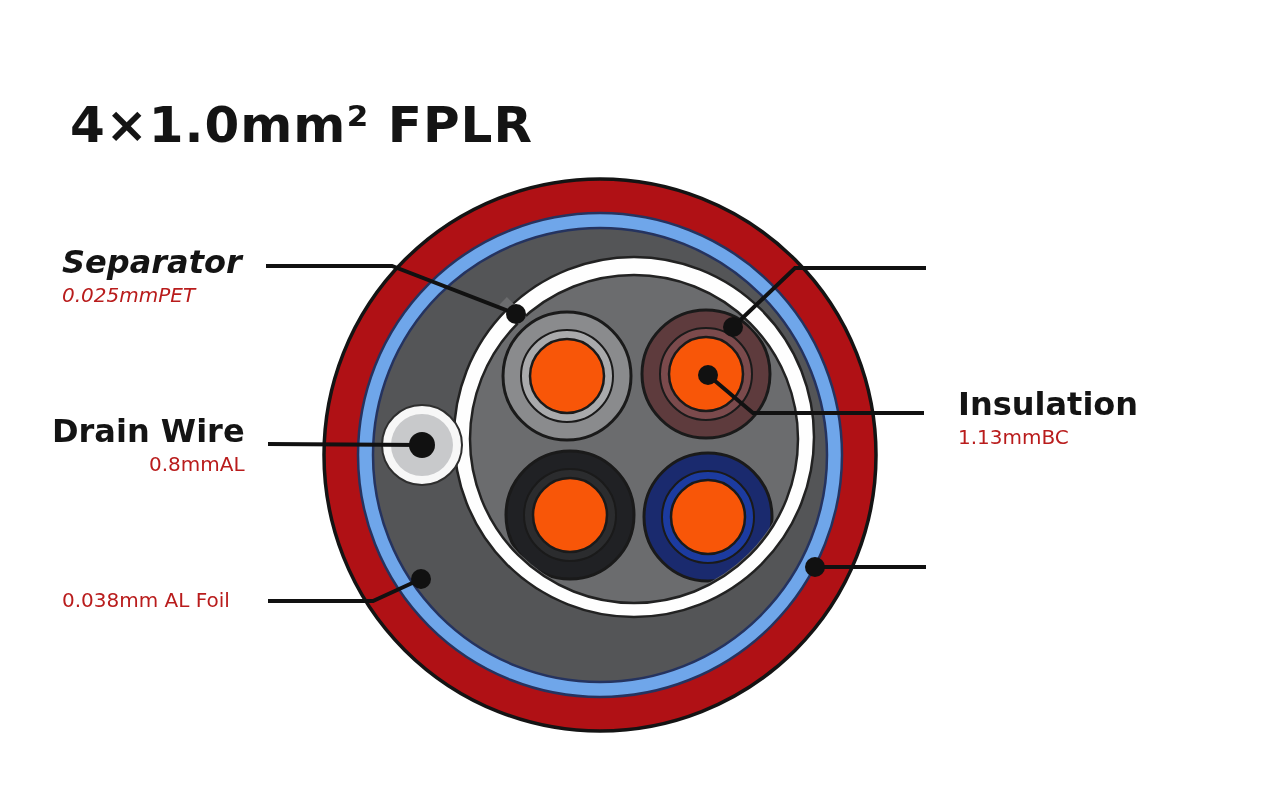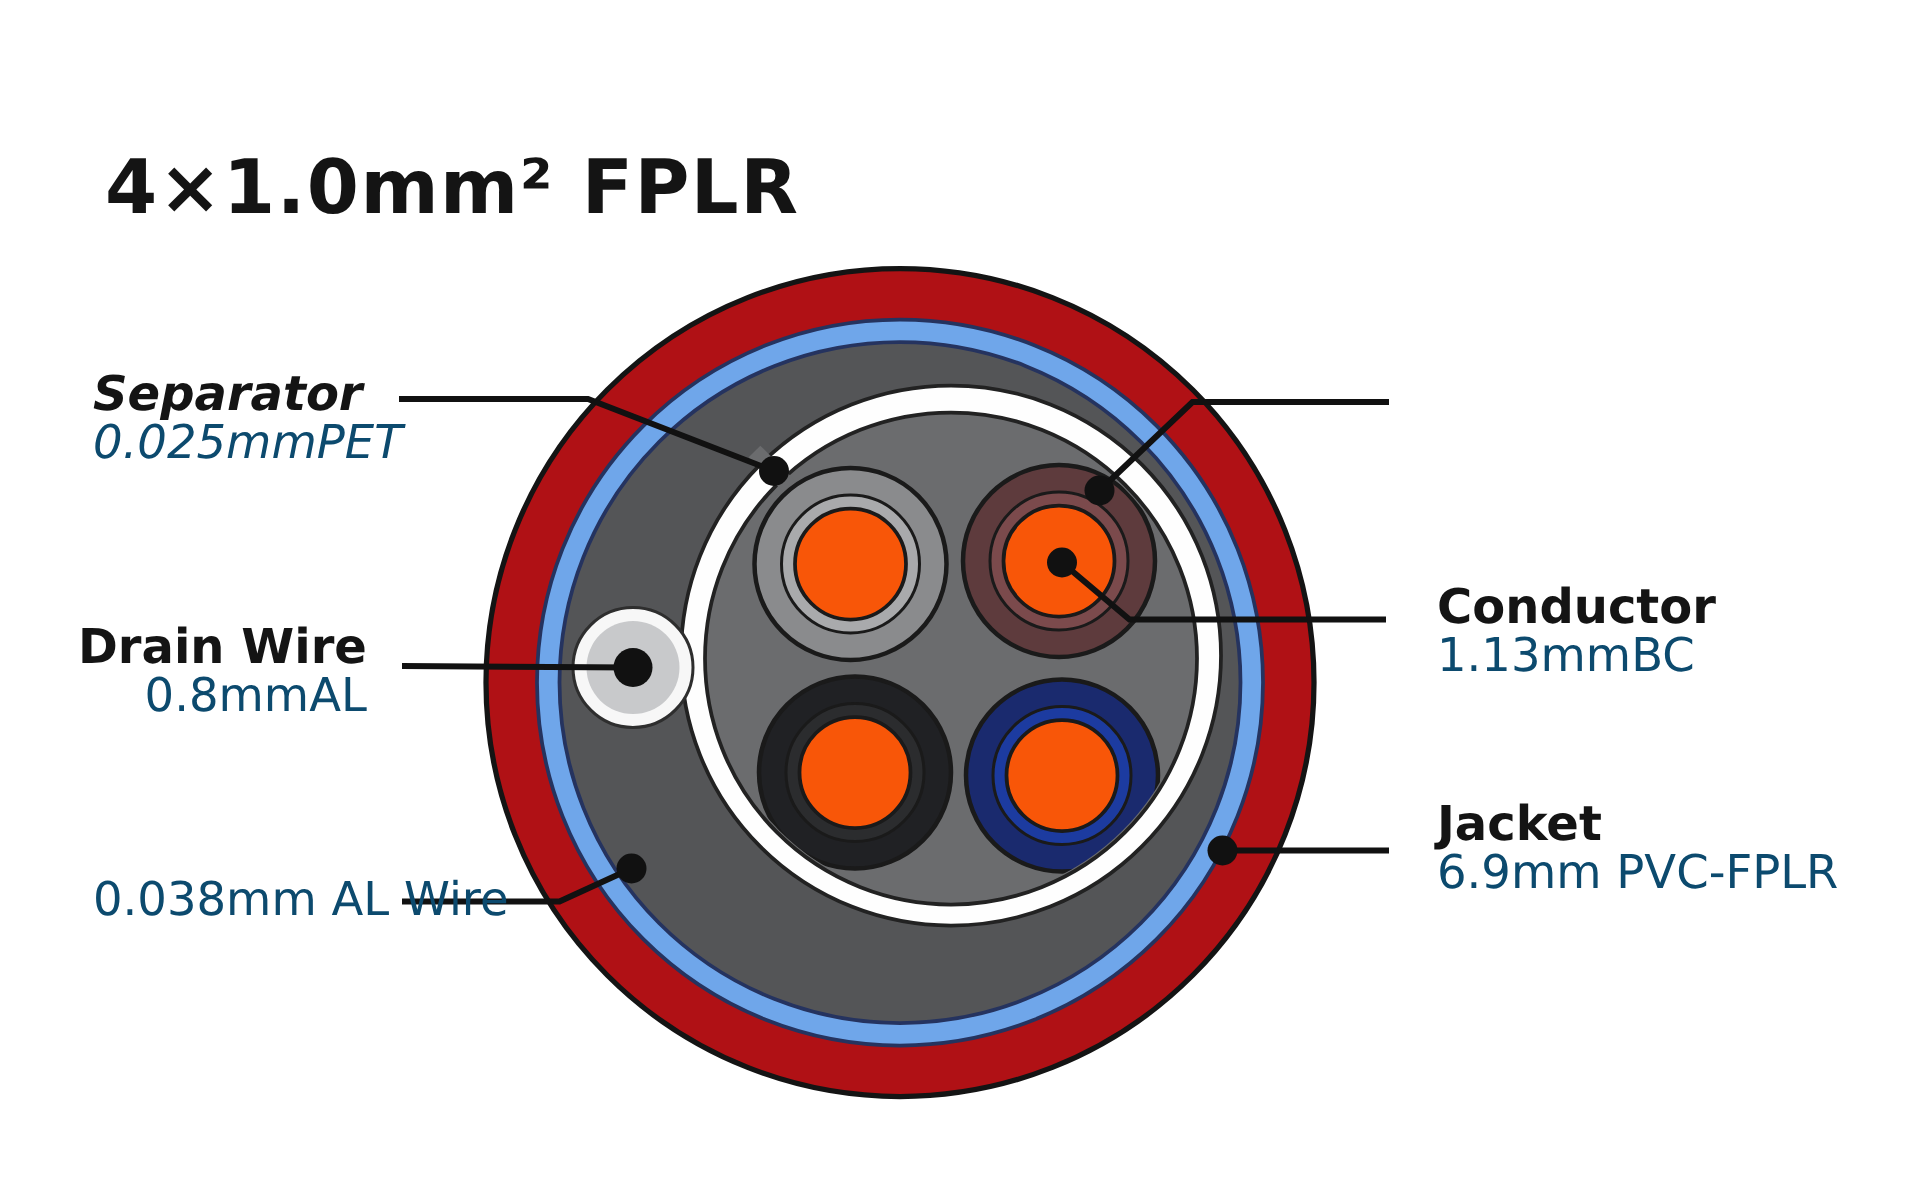--- a/index.html
+++ b/index.html
@@ -15,21 +15,21 @@
     position:absolute;left:70px;top:96px;
     font-size:50px;font-weight:bold;letter-spacing:1px;
     color:#141414;white-space:nowrap;
   }
   .diagram-svg{position:absolute;left:0;top:0;}
   .callout{position:absolute;white-space:nowrap;}
   .callout .name{
     display:block;font-size:32px;font-weight:bold;line-height:34px;color:#141414;
   }
   .callout .spec{
-    display:block;font-size:31px;font-weight:normal;line-height:32px;color:#0c4a6e;
+    display:block;font-size:20px;font-weight:normal;line-height:32px;color:#b91c1c;
   }
   .cl-separator{left:62px;top:245px;font-style:italic;}
   .cl-drain{left:52px;top:414px;text-align:right;}
   .cl-shield{left:62px;top:584px;}
   .cl-insulation{left:958px;top:238px;}
   .cl-conductor{left:958px;top:387px;}
   .cl-jacket{left:958px;top:532px;}
 </style>
 </head>
 <body>
@@ -103,27 +103,23 @@
     <span class="name">Separator</span>
     <span class="spec">0.025mmPET</span>
   </div>
 
   <div class="callout cl-drain">
     <span class="name">Drain Wire</span>
     <span class="spec">0.8mmAL</span>
   </div>
 
   <div class="callout cl-shield">
-    <span class="spec">0.038mm AL Wire</span>
+    <span class="spec">0.038mm AL Foil</span>
   </div>
 
 
   <div class="callout cl-conductor">
-    <span class="name">Conductor</span>
+    <span class="name">Insulation</span>
     <span class="spec">1.13mmBC</span>
   </div>
 
-  <div class="callout cl-jacket">
-    <span class="name">Jacket</span>
-    <span class="spec">6.9mm PVC-FPLR</span>
-  </div>
 
 </div>
 
 </body></html>

